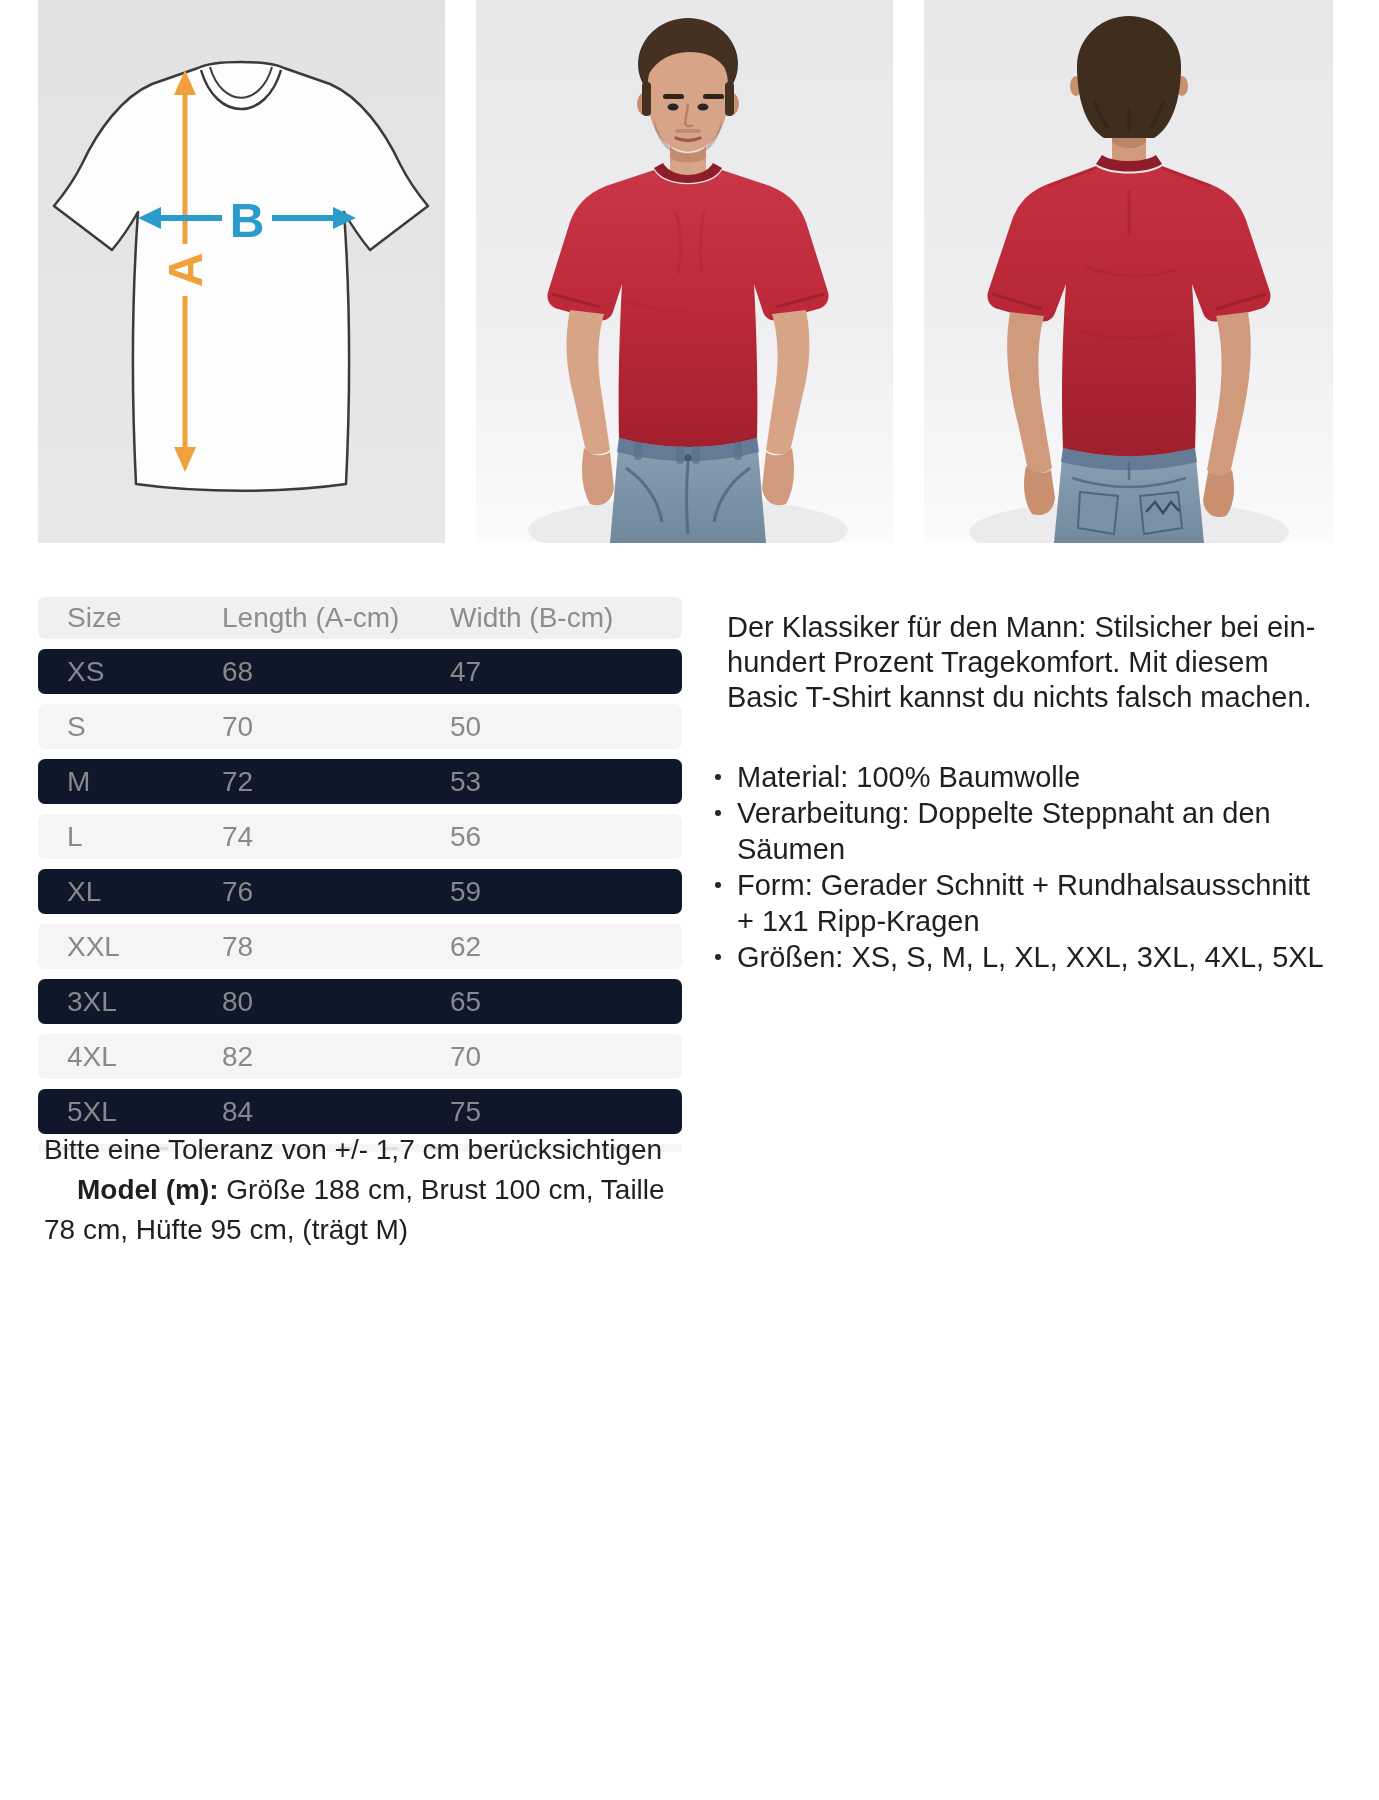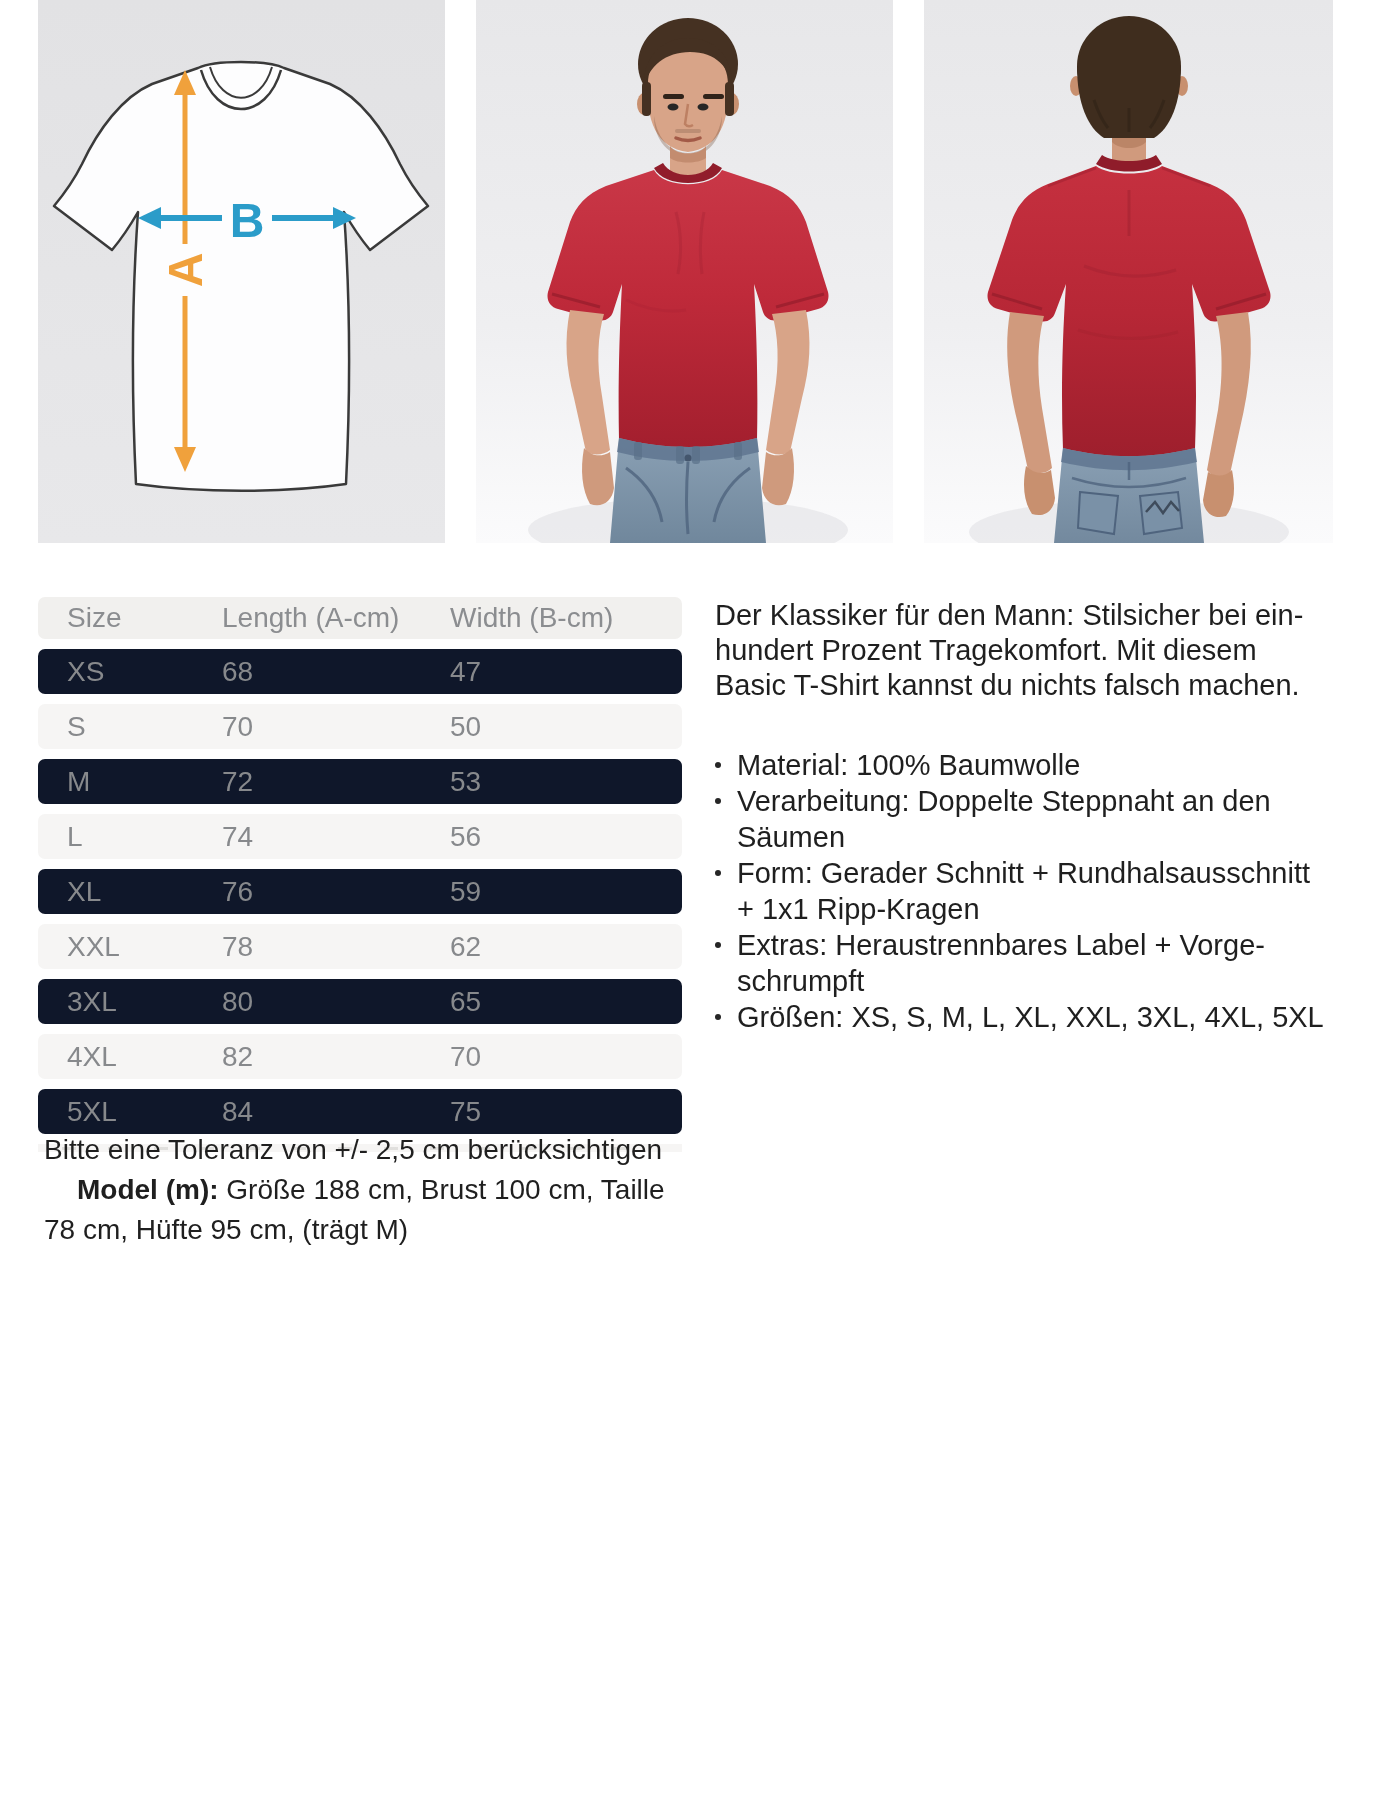--- a/index.html
+++ b/index.html
@@ -19,21 +19,21 @@
   .thead{height:42px;background:#f1f0ee;color:#8b8d90;}
   .odd{background:#0f172a;}
   .even{background:#f6f5f4;}
   .c1{padding-left:29px;}
   .trow-cut{position:relative;height:8px;background:#f6f5f4;overflow:hidden;}
   .trow-cut::after{content:"";position:absolute;left:24px;right:24px;top:3px;height:3px;opacity:.55;
      background:repeating-linear-gradient(90deg,#cfcecb 0 14px,transparent 14px 46px);}
 
   
   .desc{position:absolute;left:715px;top:598px;color:#1f1f1f;}
-  .intro{margin:0;font-size:29px;line-height:35px;white-space:pre;}
+  .intro{margin:12px;font-size:29px;line-height:35px;white-space:pre;}
   .features{list-style:none;margin:44px 0 0 0;padding:0;}
   .features li{display:grid;grid-template-columns:22px 1fr;font-size:29px;line-height:36px;white-space:pre;}
   .dot{width:6px;height:6px;border-radius:50%;background:#262626;margin-top:15px;}
 
   
   .notes{position:absolute;left:44px;top:1130px;color:#1f1f1f;}
   .tolerance{margin:0;font-size:28px;line-height:40px;white-space:pre;}
   .model{margin:0;font-size:28px;line-height:40px;white-space:pre;}
   .model .bold{font-weight:bold;margin-left:33px;}
 </style>
@@ -254,25 +254,23 @@
   <div class="desc">
     <p class="intro">Der Klassiker für den Mann: Stilsicher bei ein-
 hundert Prozent Tragekomfort. Mit diesem
 Basic T-Shirt kannst du nichts falsch machen.</p>
     <ul class="features">
       <li><span class="dot"></span><span>Material: 100% Baumwolle</span></li>
       <li><span class="dot"></span><span>Verarbeitung: Doppelte Steppnaht an den
 Säumen</span></li>
       <li><span class="dot"></span><span>Form: Gerader Schnitt + Rundhalsausschnitt
 + 1x1 Ripp-Kragen</span></li>
-      <li><span class="dot"></span><span>Extras: Heraustrennbares Label + Vorge-
-schrumpft</span></li>
       <li><span class="dot"></span><span>Größen: XS, S, M, L, XL, XXL, 3XL, 4XL, 5XL</span></li>
     </ul>
   </div>
 
   <div class="notes">
-    <p class="tolerance">Bitte eine Toleranz von +/- 2,5 cm berücksichtigen</p>
+    <p class="tolerance">Bitte eine Toleranz von +/- 1,7 cm berücksichtigen</p>
     <p class="model"><span class="bold">Model (m): </span><span>Größe 188 cm, Brust 100 cm, Taille
 78 cm, Hüfte 95 cm, (trägt M)</span></p>
   </div>
 
 </div>
 
 </body></html>

